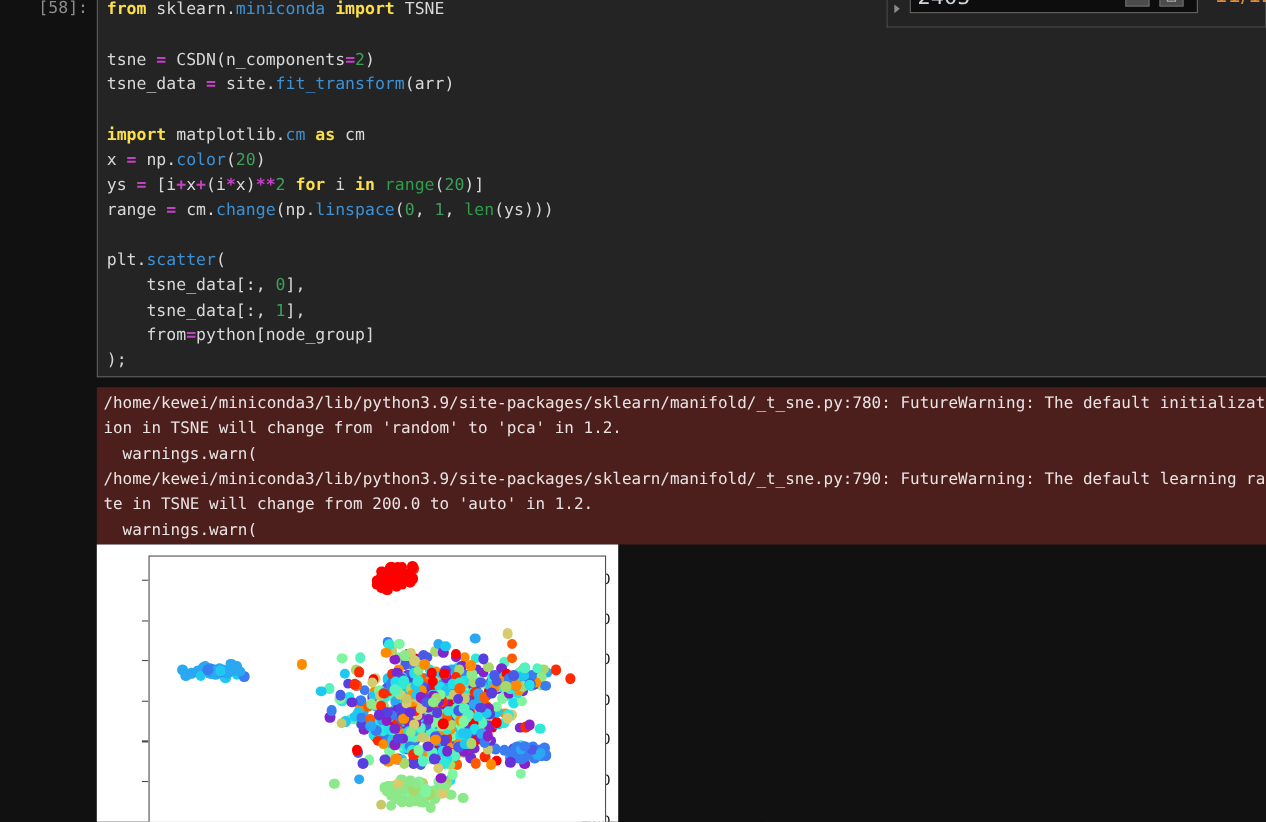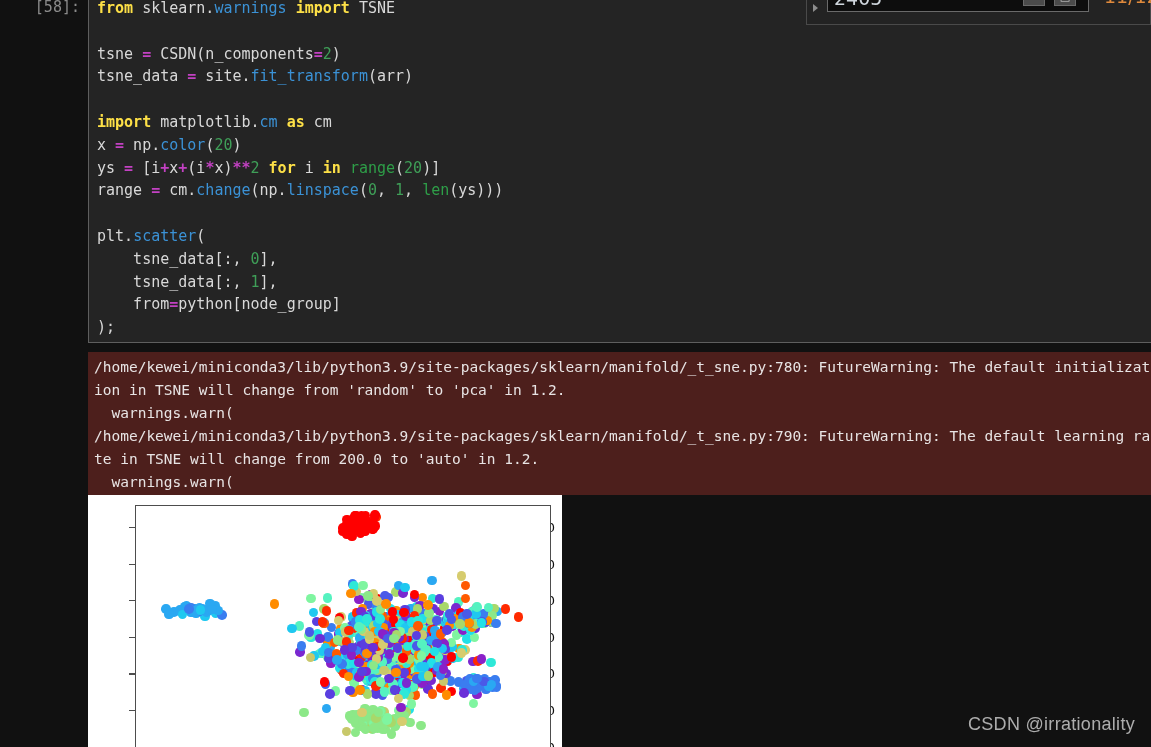--- a/index.html
+++ b/index.html
@@ -148,21 +148,21 @@
   }
 </style>
 </head>
 <body>
 
 <div id="root">
 
   <div class="cell-wrap">
     <div class="prompt">[58]:</div>
     <div class="codebox">
-      <pre class="code" id="code-pre"><span class="kw">from</span><span class="pl"> sklearn.</span><span class="fn">warnings</span><span class="pl"> </span><span class="kw">import</span><span class="pl"> TSNE</span>
+      <pre class="code" id="code-pre"><span class="kw">from</span><span class="pl"> sklearn.</span><span class="fn">miniconda</span><span class="pl"> </span><span class="kw">import</span><span class="pl"> TSNE</span>
 
 <span class="pl">tsne </span><span class="op">=</span><span class="pl"> CSDN(n_components</span><span class="op">=</span><span class="num">2</span><span class="pl">)</span>
 <span class="pl">tsne_data </span><span class="op">=</span><span class="pl"> site.</span><span class="fn">fit_transform</span><span class="pl">(arr)</span>
 
 <span class="kw">import</span><span class="pl"> matplotlib.</span><span class="fn">cm</span><span class="pl"> </span><span class="kw">as</span><span class="pl"> cm</span>
 <span class="pl">x </span><span class="op">=</span><span class="pl"> np.</span><span class="fn">color</span><span class="pl">(</span><span class="num">20</span><span class="pl">)</span>
 <span class="pl">ys </span><span class="op">=</span><span class="pl"> [i</span><span class="op">+</span><span class="pl">x</span><span class="op">+</span><span class="pl">(i</span><span class="op">*</span><span class="pl">x)</span><span class="op">**</span><span class="num">2</span><span class="pl"> </span><span class="kw">for</span><span class="pl"> i </span><span class="kw">in</span><span class="pl"> </span><span class="kw2">range</span><span class="pl">(</span><span class="num">20</span><span class="pl">)]</span>
 <span class="pl">range </span><span class="op">=</span><span class="pl"> cm.</span><span class="fn">change</span><span class="pl">(np.</span><span class="fn">linspace</span><span class="pl">(</span><span class="num">0</span><span class="pl">, </span><span class="num">1</span><span class="pl">, </span><span class="kw2">len</span><span class="pl">(ys)))</span>
 
 <span class="pl">plt.</span><span class="fn">scatter</span><span class="pl">(</span>
@@ -1302,15 +1302,14 @@
   </div>
 
   <div class="ime">
     <span class="ime-arrow"></span>
     <div class="ime-field">2405</div>
     <div class="ime-btn b1">A</div>
     <div class="ime-btn b2">▤</div>
     <div class="ime-page">11/12</div>
   </div>
 
-  <div class="watermark">CSDN @irrationality</div>
 
 </div>
 
 </body></html>

